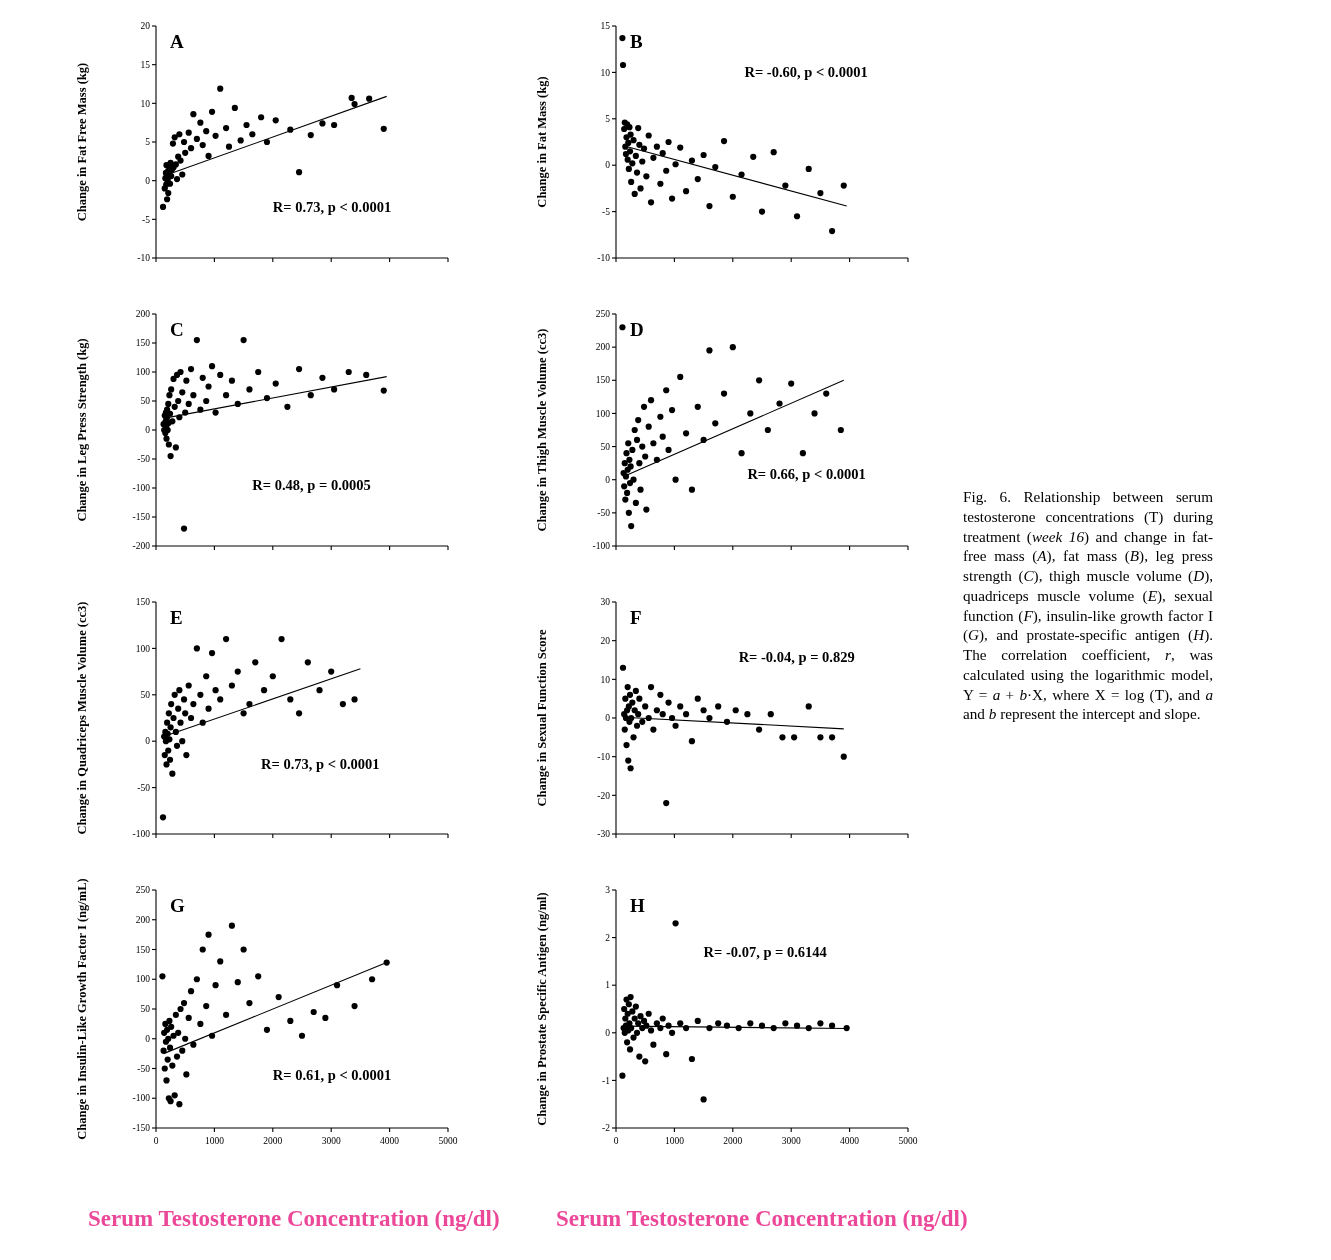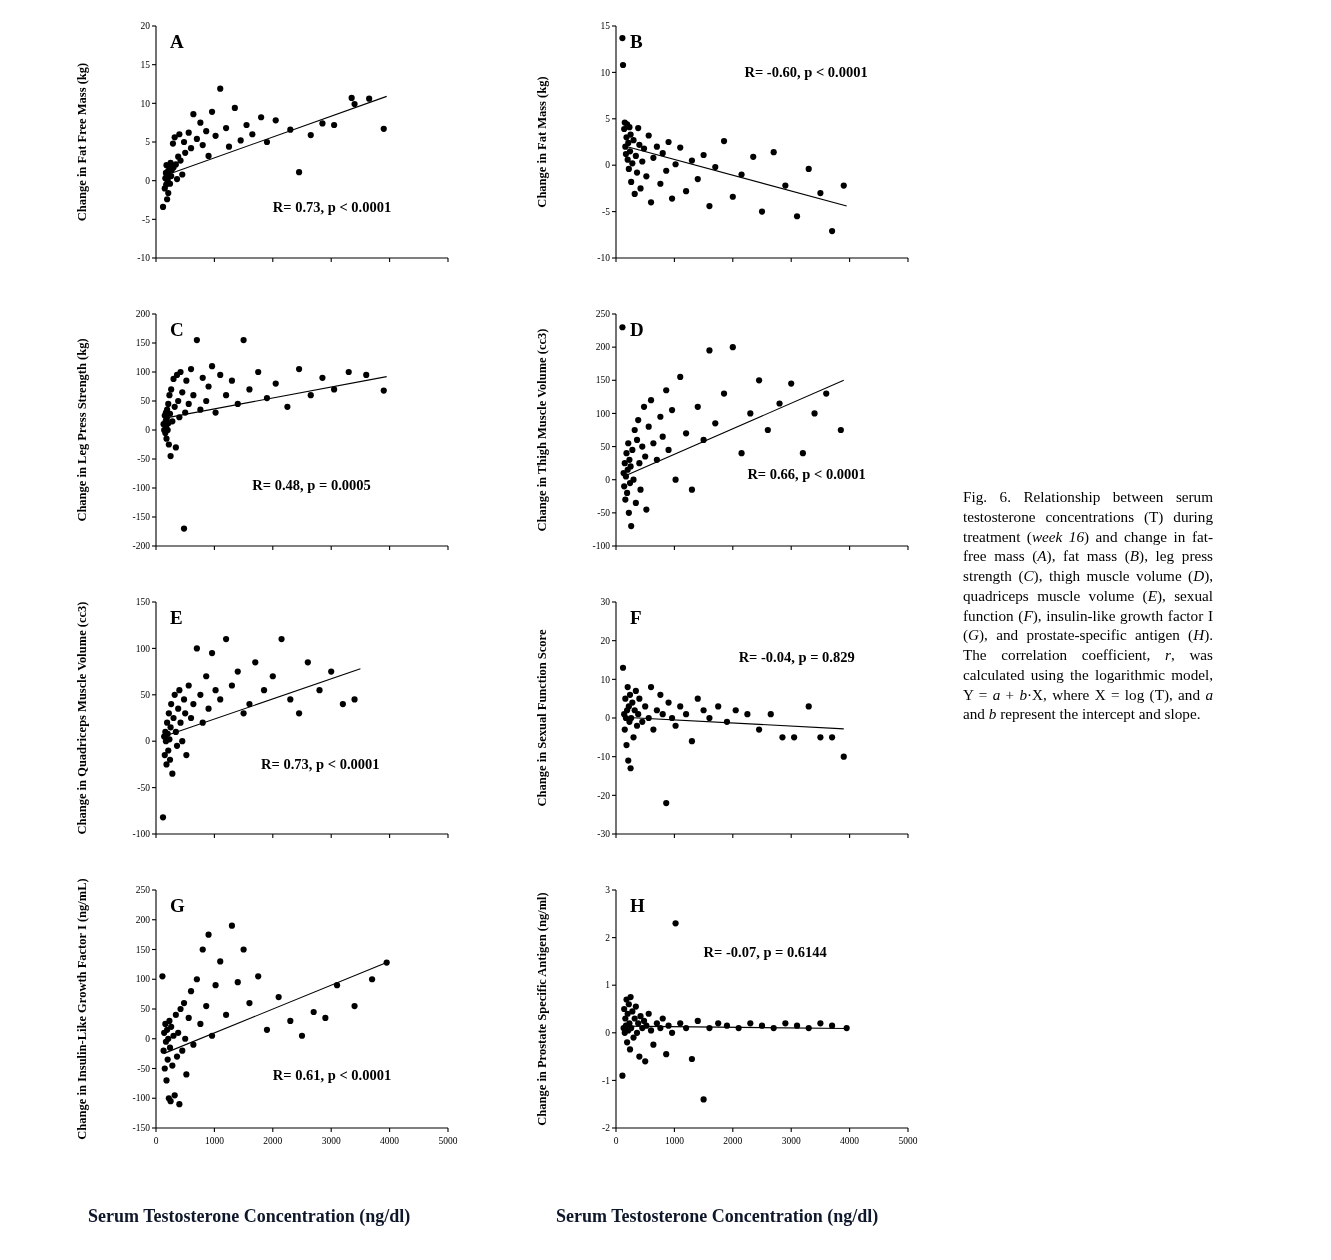--- a/index.html
+++ b/index.html
@@ -35,22 +35,22 @@
     line-height: 1.30;
     text-align: justify;
     color: #000;
   }
   .caption i { font-style: italic; }
 
   .xaxis-title {
     position: absolute;
     font-family: "Liberation Serif", serif;
     font-weight: bold;
-    font-size: 18px;
-    color: #0f172a;
+    font-size: 23px;
+    color: #ec4899;
     white-space: nowrap;
   }
   #xtitle-left { left: 88px; top: 1206px; }
   #xtitle-right { left: 556px; top: 1206px; }
 
   
   text {
     font-family: "Liberation Serif", serif;
     fill: #000;
   }

